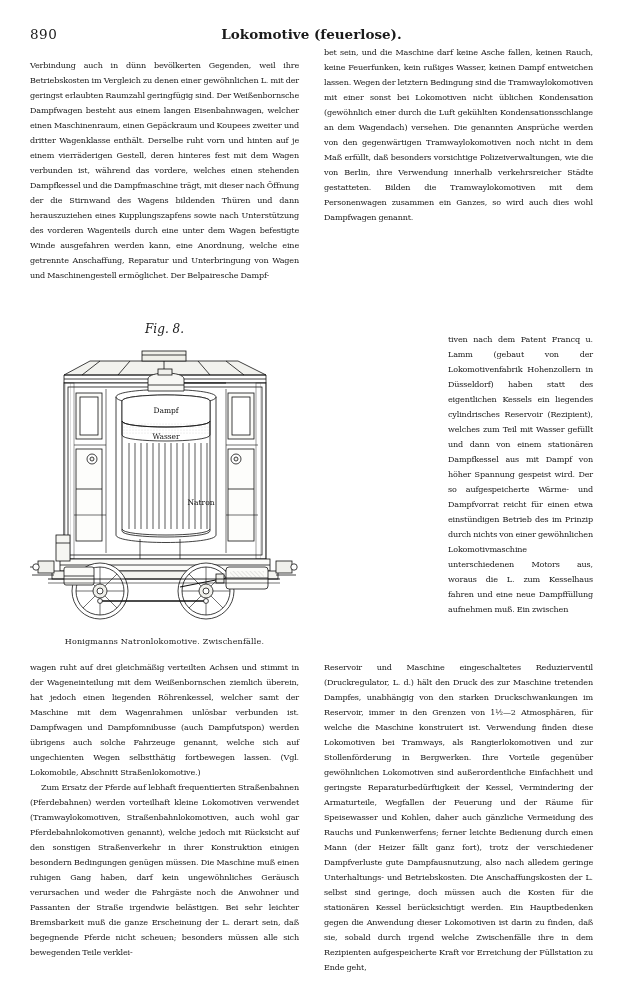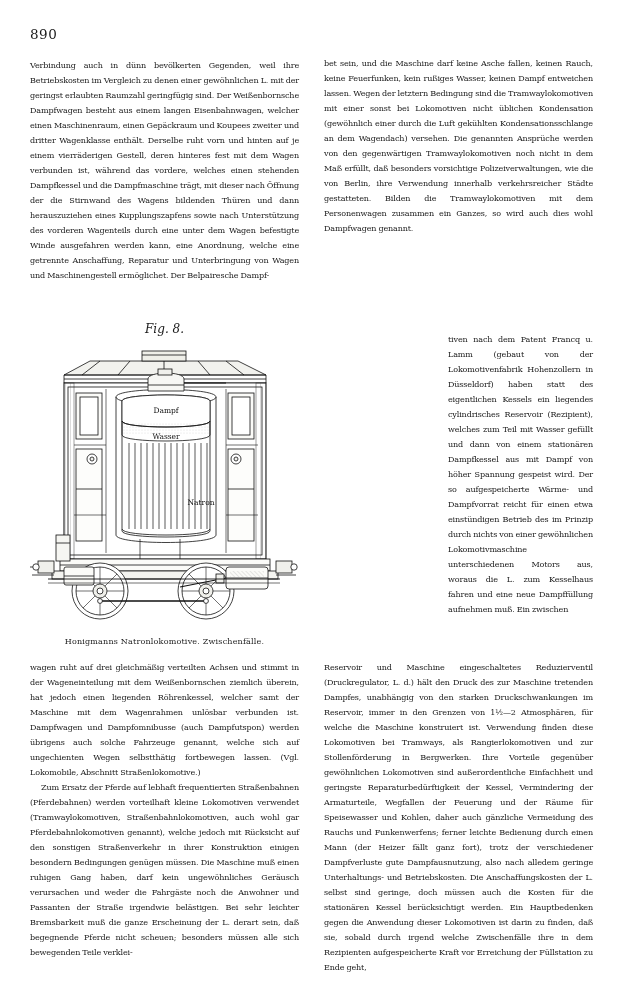--- a/index.html
+++ b/index.html
@@ -67,21 +67,21 @@
   .col p.noindent {
     text-indent: 0;
   }
   .col-left-top {
     left: 30px;
     top: 58px;
     width: 269px;
   }
   .col-right-top {
     left: 324px;
-    top: 56px;
+    top: 45px;
     width: 269px;
   }
   .col-left-bottom {
     left: 30px;
     top: 660px;
     width: 269px;
   }
   .col-right-bottom {
     left: 324px;
     top: 660px;
@@ -130,20 +130,21 @@
     fill: #111;
   }
 </style>
 </head>
 <body>
 
 <div class="page">
 
   <div class="page-header">
     <div class="folio">890</div>
+    <div class="running-title">Lokomotive (feuerlose).</div>
   </div>
 
   <div class="col col-left-top fraktur">
     <p class="noindent">Verbindung auch in dünn bevölkerten Gegenden, weil ihre Betriebskosten im Vergleich zu denen einer gewöhnlichen L. mit der geringst erlaubten Raumzahl geringfügig sind. Der Weißenbornsche Dampfwagen besteht aus einem langen Eisenbahnwagen, welcher einen Maschinenraum, einen Gepäckraum und Koupees zweiter und dritter Wagenklasse enthält. Derselbe ruht vorn und hinten auf je einem vierräderigen Gestell, deren hinteres fest mit dem Wagen verbunden ist, während das vordere, welches einen stehenden Dampfkessel und die Dampfmaschine trägt, mit dieser nach Öffnung der die Stirnwand des Wagens bildenden Thüren und dann herauszuziehen eines Kupplungszapfens sowie nach Unterstützung des vorderen Wagenteils durch eine unter dem Wagen befestigte Winde ausgefahren werden kann, eine Anordnung, welche eine getrennte Anschaffung, Reparatur und Unterbringung von Wagen und Maschinengestell ermöglichet. Der Belpairesche Dampf-</p>
   </div>
 
   <div class="col col-right-top fraktur">
     <p class="noindent">bet sein, und die Maschine darf keine Asche fallen, keinen Rauch, keine Feuerfunken, kein rußiges Wasser, keinen Dampf entweichen lassen. Wegen der letztern Bedingung sind die Tramwaylokomotiven mit einer sonst bei Lokomotiven nicht üblichen Kondensation (gewöhnlich einer durch die Luft gekühlten Kondensationsschlange an dem Wagendach) versehen. Die genannten Ansprüche werden von den gegenwärtigen Tramwaylokomotiven noch nicht in dem Maß erfüllt, daß besonders vorsichtige Polizeiverwaltungen, wie die von Berlin, ihre Verwendung innerhalb verkehrsreicher Städte gestatteten. Bilden die Tramwaylokomotiven mit dem Personenwagen zusammen ein Ganzes, so wird auch dies wohl Dampfwagen genannt.</p>
   </div>
 

